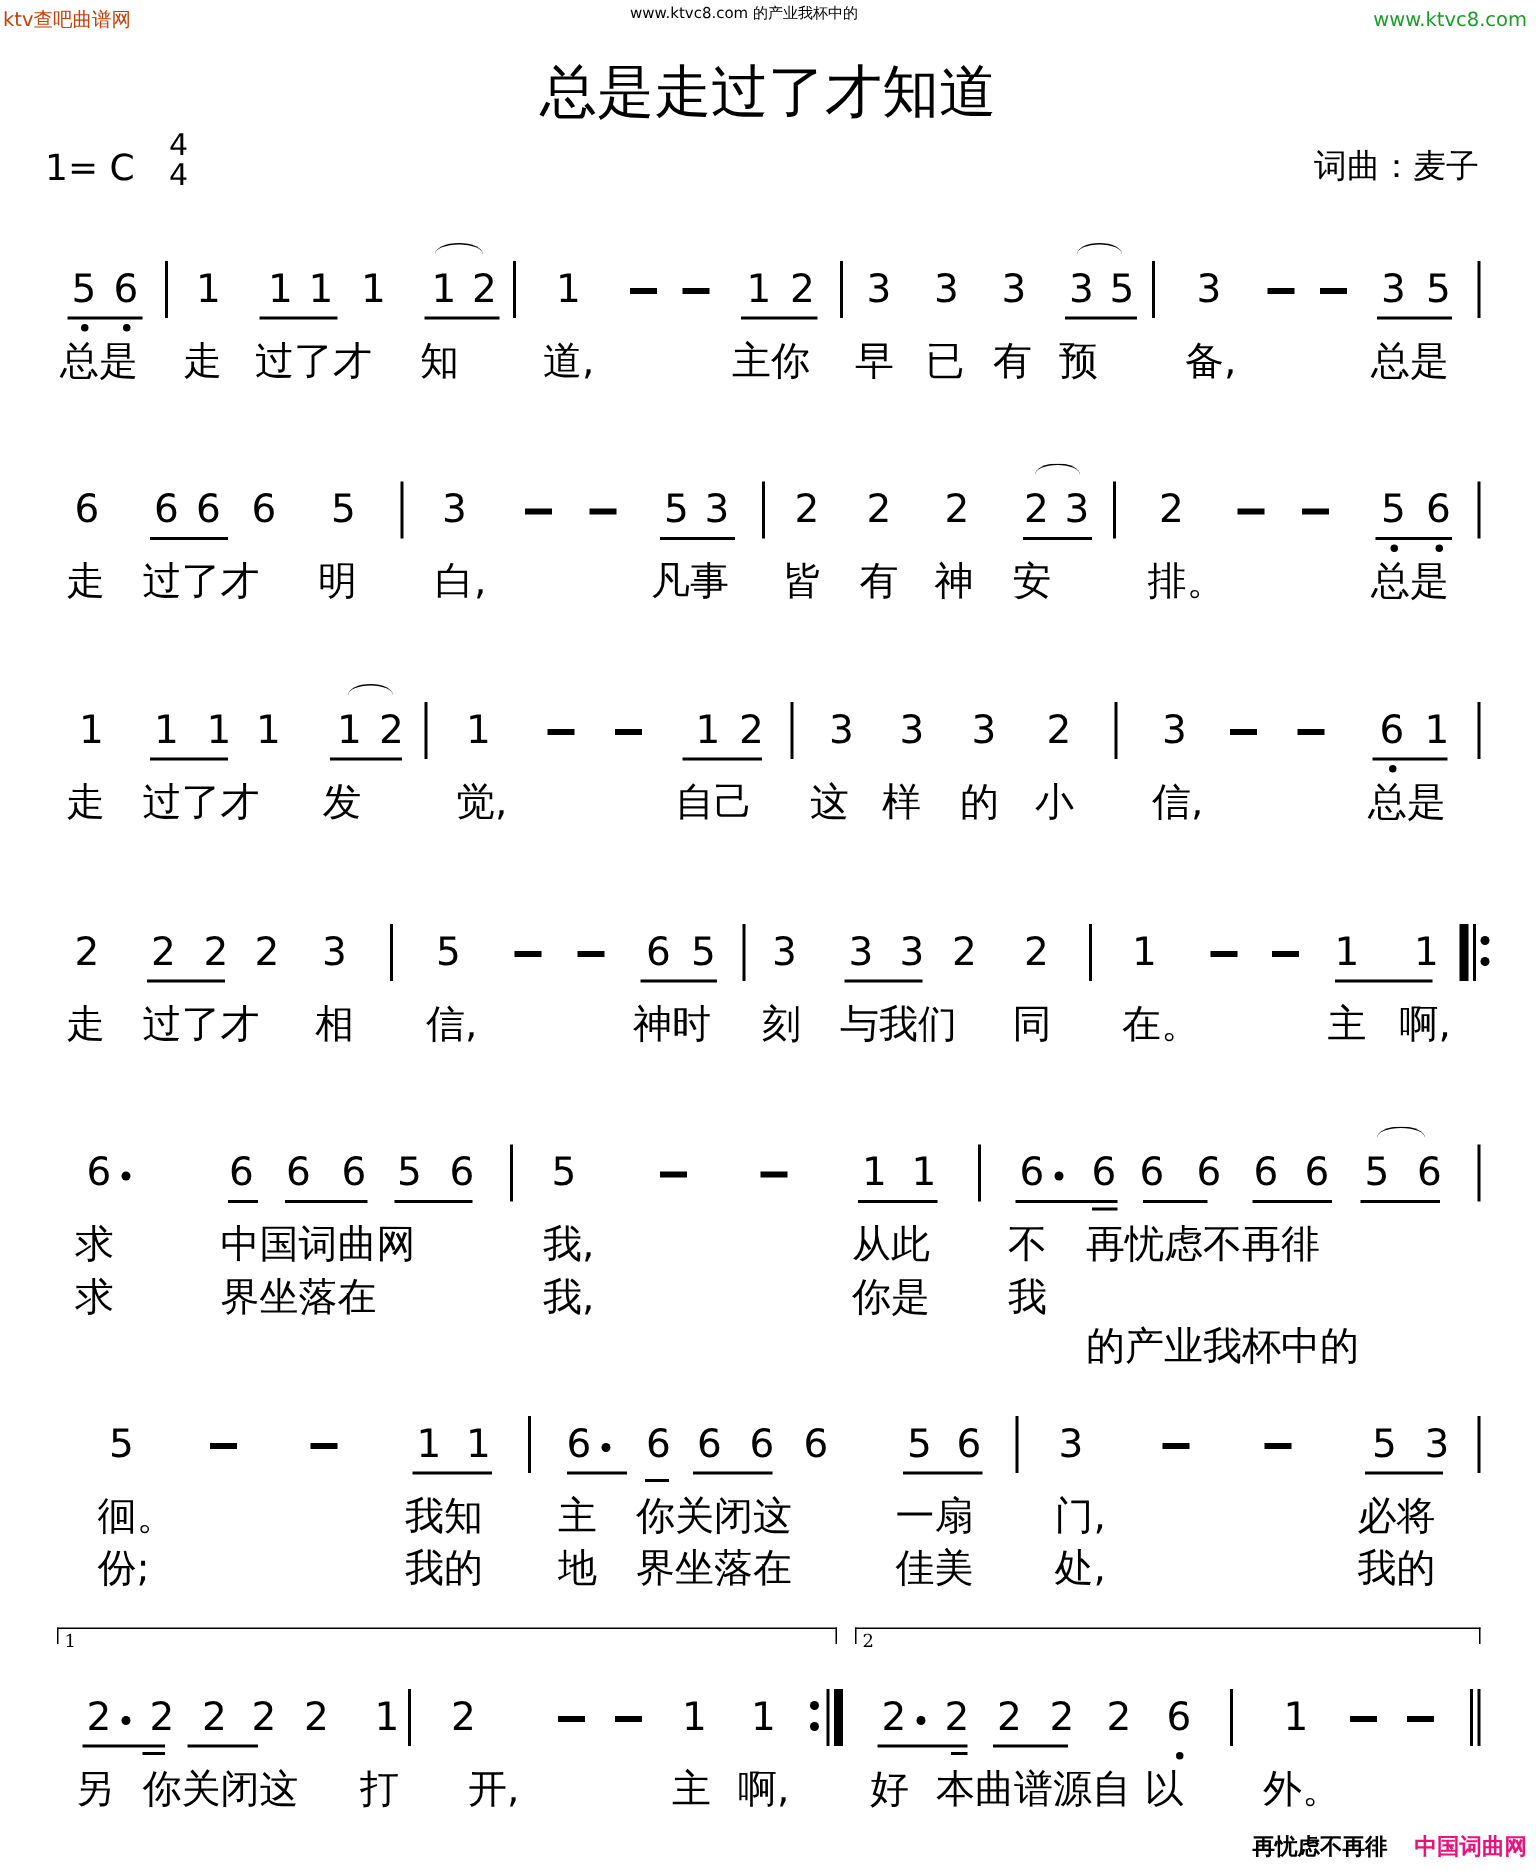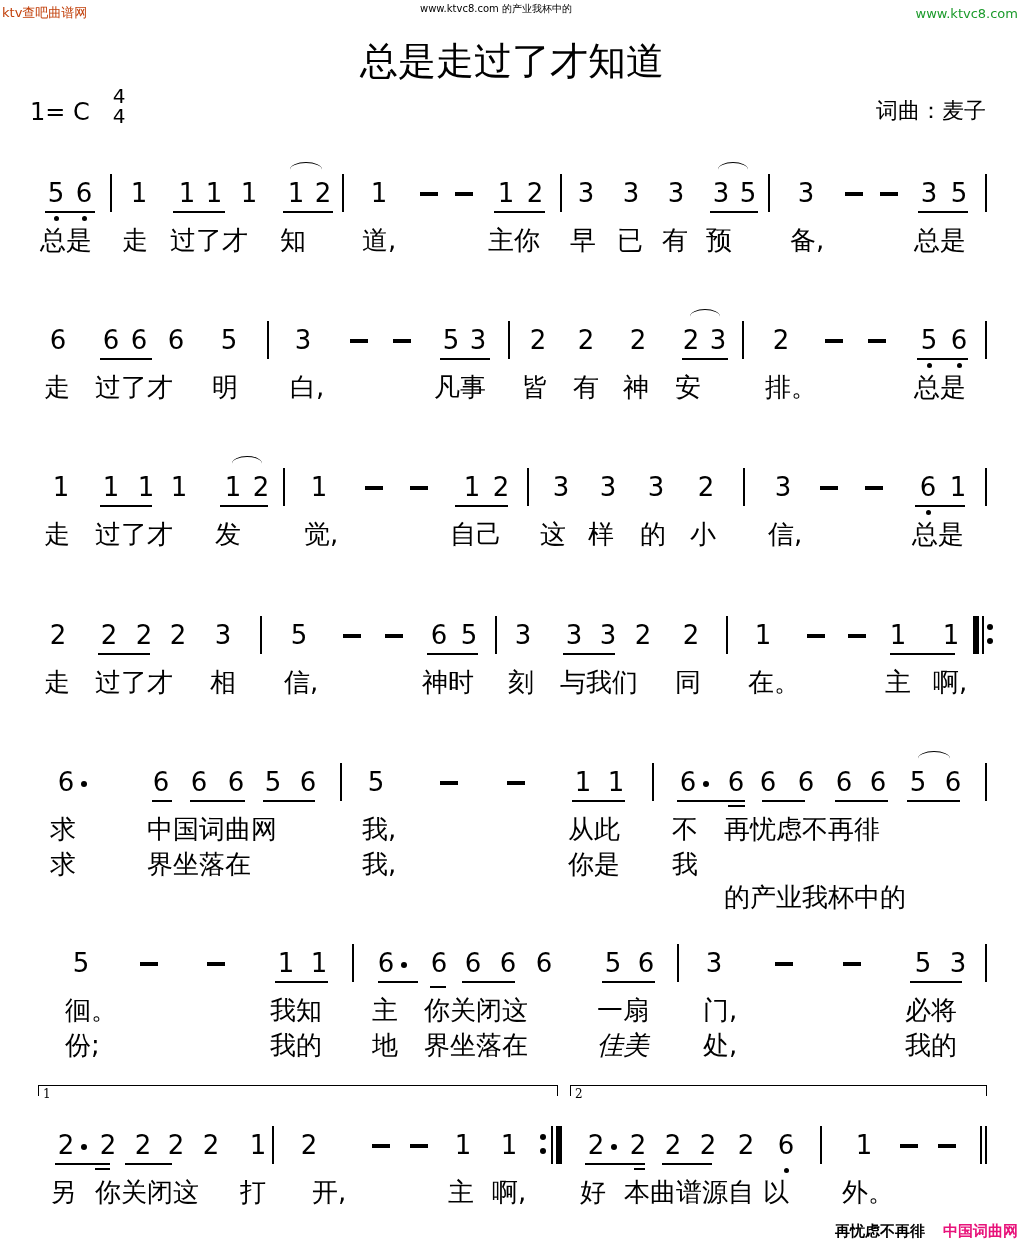--- a/index.html
+++ b/index.html
@@ -297,21 +297,21 @@
     <div class="lyric" style="left: 270px; top: 993px;">我知</div>
     <div class="lyric" style="left: 372px; top: 993px;">主</div>
     <div class="lyric" style="left: 424px; top: 993px;">你关闭这</div>
     <div class="lyric" style="left: 597px; top: 993px;">一扇</div>
     <div class="lyric" style="left: 703px; top: 993px;">门,</div>
     <div class="lyric" style="left: 905px; top: 993px;">必将</div>
     <div class="lyric" style="left: 65px; top: 1028px;">份;</div>
     <div class="lyric" style="left: 270px; top: 1028px;">我的</div>
     <div class="lyric" style="left: 372px; top: 1028px;">地</div>
     <div class="lyric" style="left: 424px; top: 1028px;">界坐落在</div>
-    <div class="lyric" style="left: 597px; top: 1028px; font-style: italic;">佳美</div>
+    <div class="lyric" style="left: 597px; top: 1028px;">佳美</div>
     <div class="lyric" style="left: 703px; top: 1028px;">处,</div>
     <div class="lyric" style="left: 905px; top: 1028px;">我的</div>
     <div class="note" style="left: 55px; top: 1130px;">2</div>
     <div class="aug-dot" style="left: 81px; top: 1144px;"></div>
     <div class="note" style="left: 97px; top: 1130px;">2</div>
     <div class="note" style="left: 132px; top: 1130px;">2</div>
     <div class="note" style="left: 165px; top: 1130px;">2</div>
     <div class="note" style="left: 200px; top: 1130px;">2</div>
     <div class="note" style="left: 247px; top: 1130px;">1</div>
     <div class="note" style="left: 298px; top: 1130px;">2</div>

